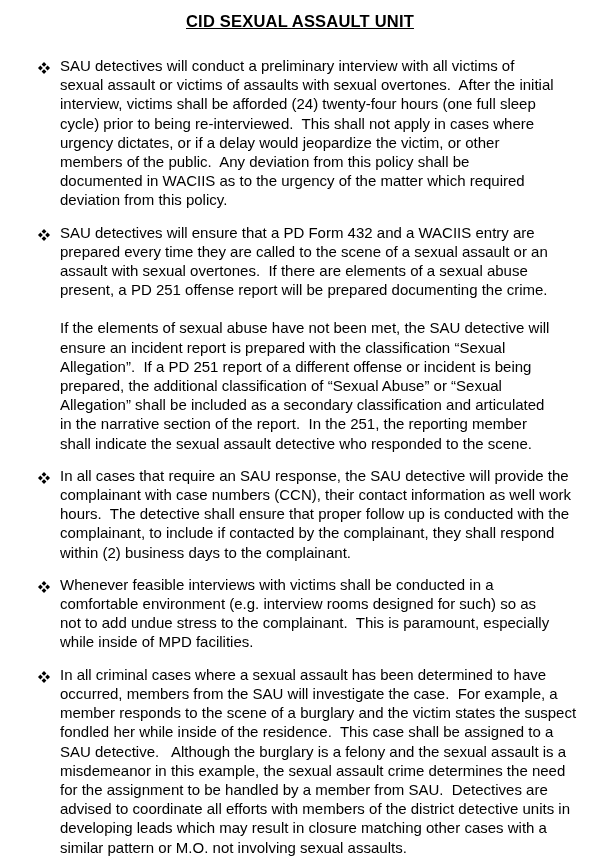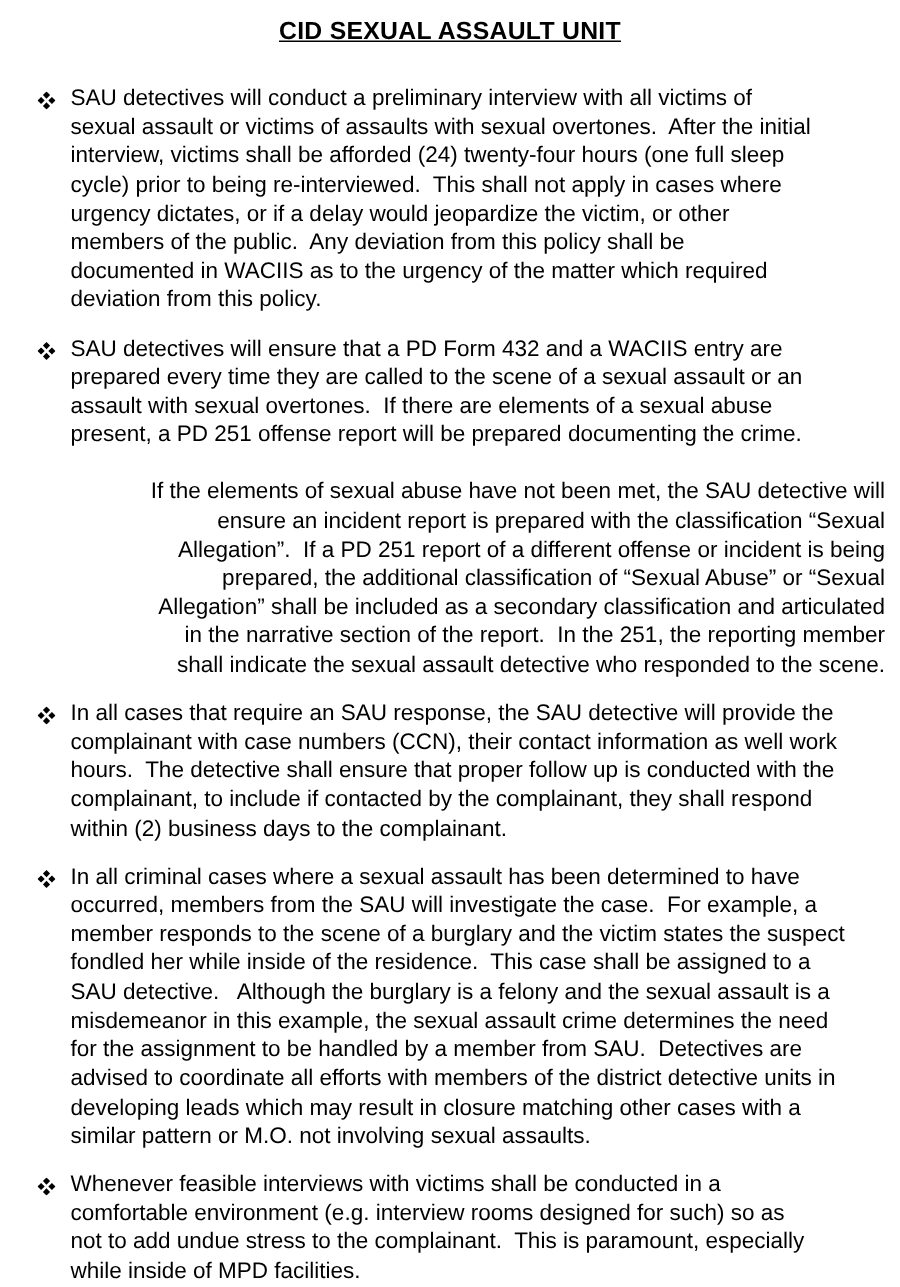--- a/index.html
+++ b/index.html
@@ -19,21 +19,21 @@
   .page-title {
     margin: 12px 0 25px 0;
     text-align: center;
     font-size: 16.5px;
     font-weight: bold;
     text-decoration: underline;
     letter-spacing: 0.2px;
     line-height: 19px;
   }
   .bullet-list {
-    padding: 0 10px 0 25px;
+    padding: 0 10px 0 38px;
   }
   .bullet-item {
     display: flex;
     align-items: flex-start;
     margin-bottom: 13px;
   }
   .bullet-marker {
     flex: 0 0 22px;
     width: 22px;
     padding-top: 3px;
@@ -44,21 +44,20 @@
     min-width: 0;
   }
   p.body-text {
     margin: 0;
     font-size: 15px;
     line-height: 19.2px;
     white-space: pre-wrap;
   }
   p.continuation {
     margin-top: 19px;
-    text-align: right;
   }
 </style>
 </head>
 <body>
 
 <div class="page">
 
   <h1 class="page-title">CID SEXUAL ASSAULT UNIT</h1>
 
   <div class="bullet-list">
@@ -137,46 +136,46 @@
         <svg width="12" height="12" viewBox="0 0 12 12" aria-hidden="true">
           <g fill="#000000">
             <path d="M6 0 L8.4 2.4 L6 4.8 L3.6 2.4 Z"></path>
             <path d="M0 6 L2.4 3.6 L4.8 6 L2.4 8.4 Z"></path>
             <path d="M7.2 6 L9.6 3.6 L12 6 L9.6 8.4 Z"></path>
             <path d="M6 7.2 L8.4 9.6 L6 12 L3.6 9.6 Z"></path>
           </g>
         </svg>
       </span>
       <div class="bullet-content">
-        <p class="body-text">In all criminal cases where a sexual assault has been determined to have
-occurred, members from the SAU will investigate the case.  For example, a
-member responds to the scene of a burglary and the victim states the suspect
-fondled her while inside of the residence.  This case shall be assigned to a
-SAU detective.   Although the burglary is a felony and the sexual assault is a
-misdemeanor in this example, the sexual assault crime determines the need
-for the assignment to be handled by a member from SAU.  Detectives are
-advised to coordinate all efforts with members of the district detective units in
-developing leads which may result in closure matching other cases with a
-similar pattern or M.O. not involving sexual assaults.</p>
+        <p class="body-text">Whenever feasible interviews with victims shall be conducted in a
+comfortable environment (e.g. interview rooms designed for such) so as
+not to add undue stress to the complainant.  This is paramount, especially
+while inside of MPD facilities.</p>
       </div>
     </div>
 
     <div class="bullet-item">
       <span class="bullet-marker">
         <svg width="12" height="12" viewBox="0 0 12 12" aria-hidden="true">
           <g fill="#000000">
             <path d="M6 0 L8.4 2.4 L6 4.8 L3.6 2.4 Z"></path>
             <path d="M0 6 L2.4 3.6 L4.8 6 L2.4 8.4 Z"></path>
             <path d="M7.2 6 L9.6 3.6 L12 6 L9.6 8.4 Z"></path>
             <path d="M6 7.2 L8.4 9.6 L6 12 L3.6 9.6 Z"></path>
           </g>
         </svg>
       </span>
       <div class="bullet-content">
-        <p class="body-text">Whenever feasible interviews with victims shall be conducted in a
-comfortable environment (e.g. interview rooms designed for such) so as
-not to add undue stress to the complainant.  This is paramount, especially
-while inside of MPD facilities.</p>
+        <p class="body-text">In all criminal cases where a sexual assault has been determined to have
+occurred, members from the SAU will investigate the case.  For example, a
+member responds to the scene of a burglary and the victim states the suspect
+fondled her while inside of the residence.  This case shall be assigned to a
+SAU detective.   Although the burglary is a felony and the sexual assault is a
+misdemeanor in this example, the sexual assault crime determines the need
+for the assignment to be handled by a member from SAU.  Detectives are
+advised to coordinate all efforts with members of the district detective units in
+developing leads which may result in closure matching other cases with a
+similar pattern or M.O. not involving sexual assaults.</p>
       </div>
     </div>
 
   </div>
 </div>
 
 </body></html>

